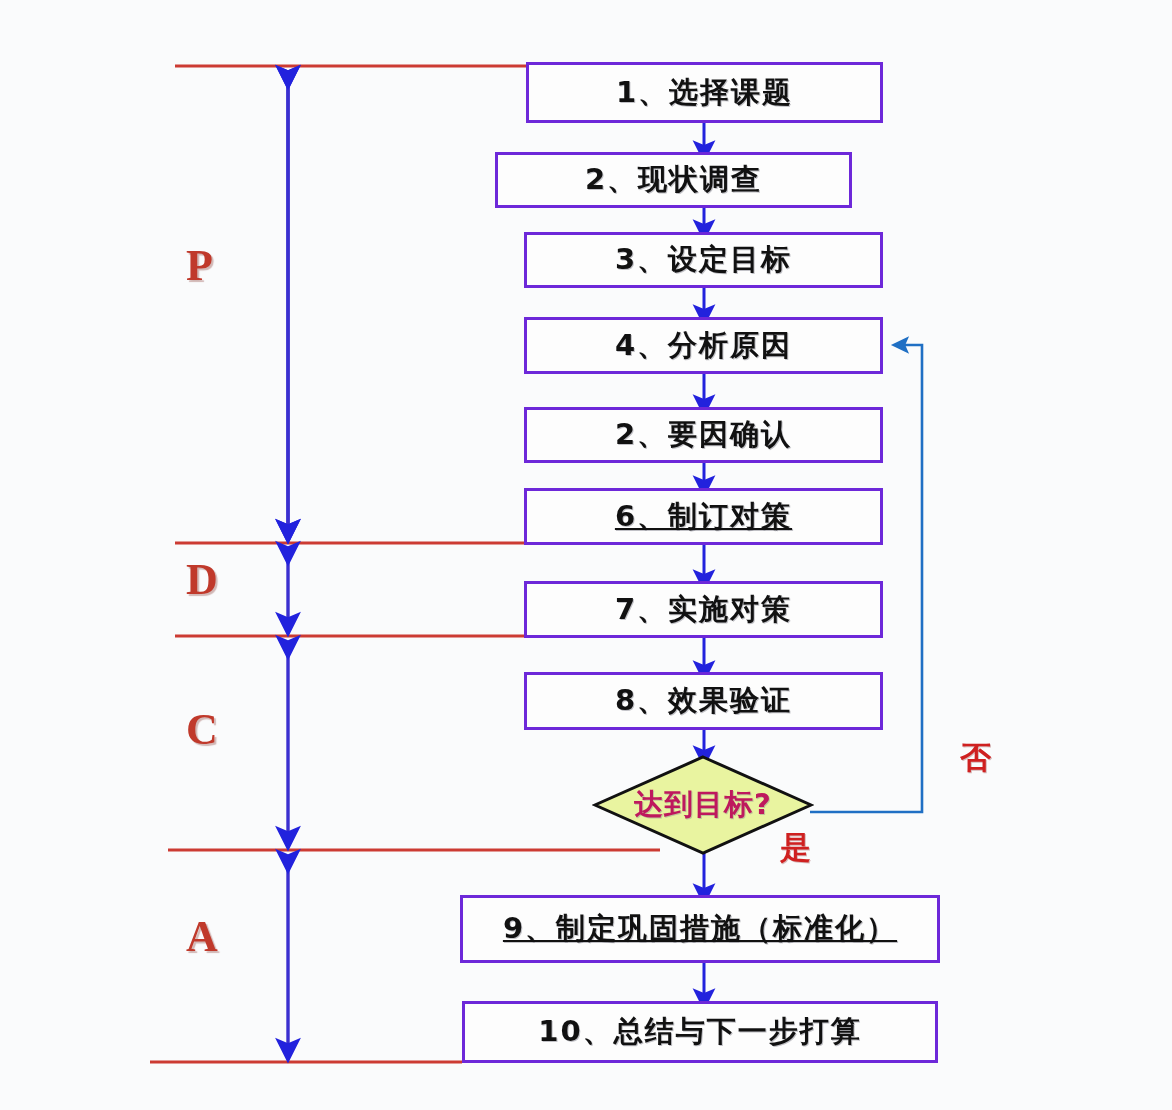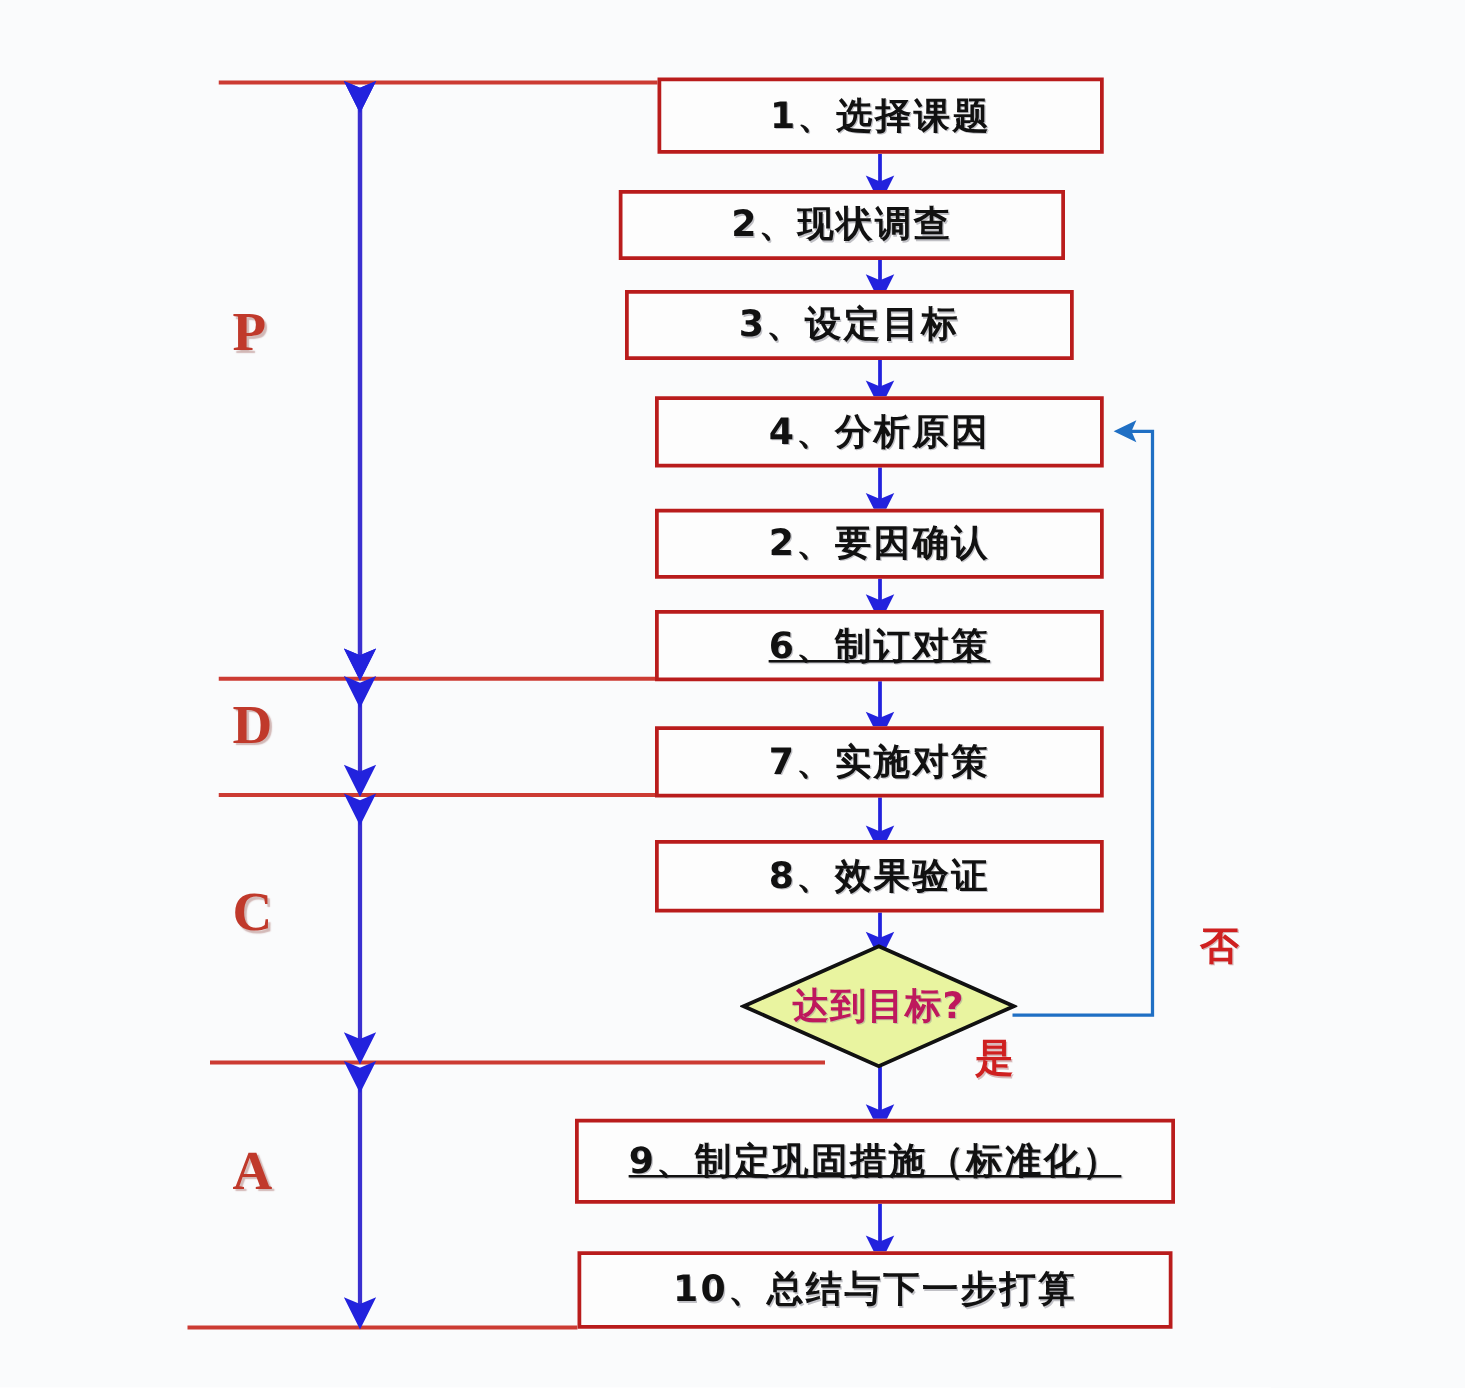--- a/index.html
+++ b/index.html
@@ -13,21 +13,21 @@
     height: 1110px;
     background: #fafbfc;
     font-family: "Liberation Sans", "DejaVu Sans", sans-serif;
     overflow: hidden;
   }
   
   .node {
     position: absolute;
     box-sizing: border-box;
     background: #fdfdfd;
-    border: 3px solid #b91c1c;
+    border: 3px solid #6d28d9;
     display: flex;
     align-items: center;
     justify-content: center;
     color: #111111;
     font-weight: bold;
     letter-spacing: 2px;
     white-space: nowrap;
     text-shadow: 1px 1px 0 rgba(120,120,130,0.45);
   }
   .node .label {
@@ -138,21 +138,21 @@
   <div class="pdca" style="left:186px; top:915px;">A</div>
 
   <div class="node" style="left:526px; top:62px; width:357px; height:61px; font-size:29px;">
     <span class="label">1、选择课题</span>
   </div>
 
   <div class="node" style="left:495px; top:152px; width:357px; height:56px; font-size:29px;">
     <span class="label">2、现状调查</span>
   </div>
 
-  <div class="node" style="left:500px; top:232px; width:359px; height:56px; font-size:29px;">
+  <div class="node" style="left:524px; top:232px; width:359px; height:56px; font-size:29px;">
     <span class="label">3、设定目标</span>
   </div>
 
   <div class="node" style="left:524px; top:317px; width:359px; height:57px; font-size:29px;">
     <span class="label">4、分析原因</span>
   </div>
 
   <div class="node" style="left:524px; top:407px; width:359px; height:56px; font-size:29px;">
     <span class="label">2、要因确认</span>
   </div>

